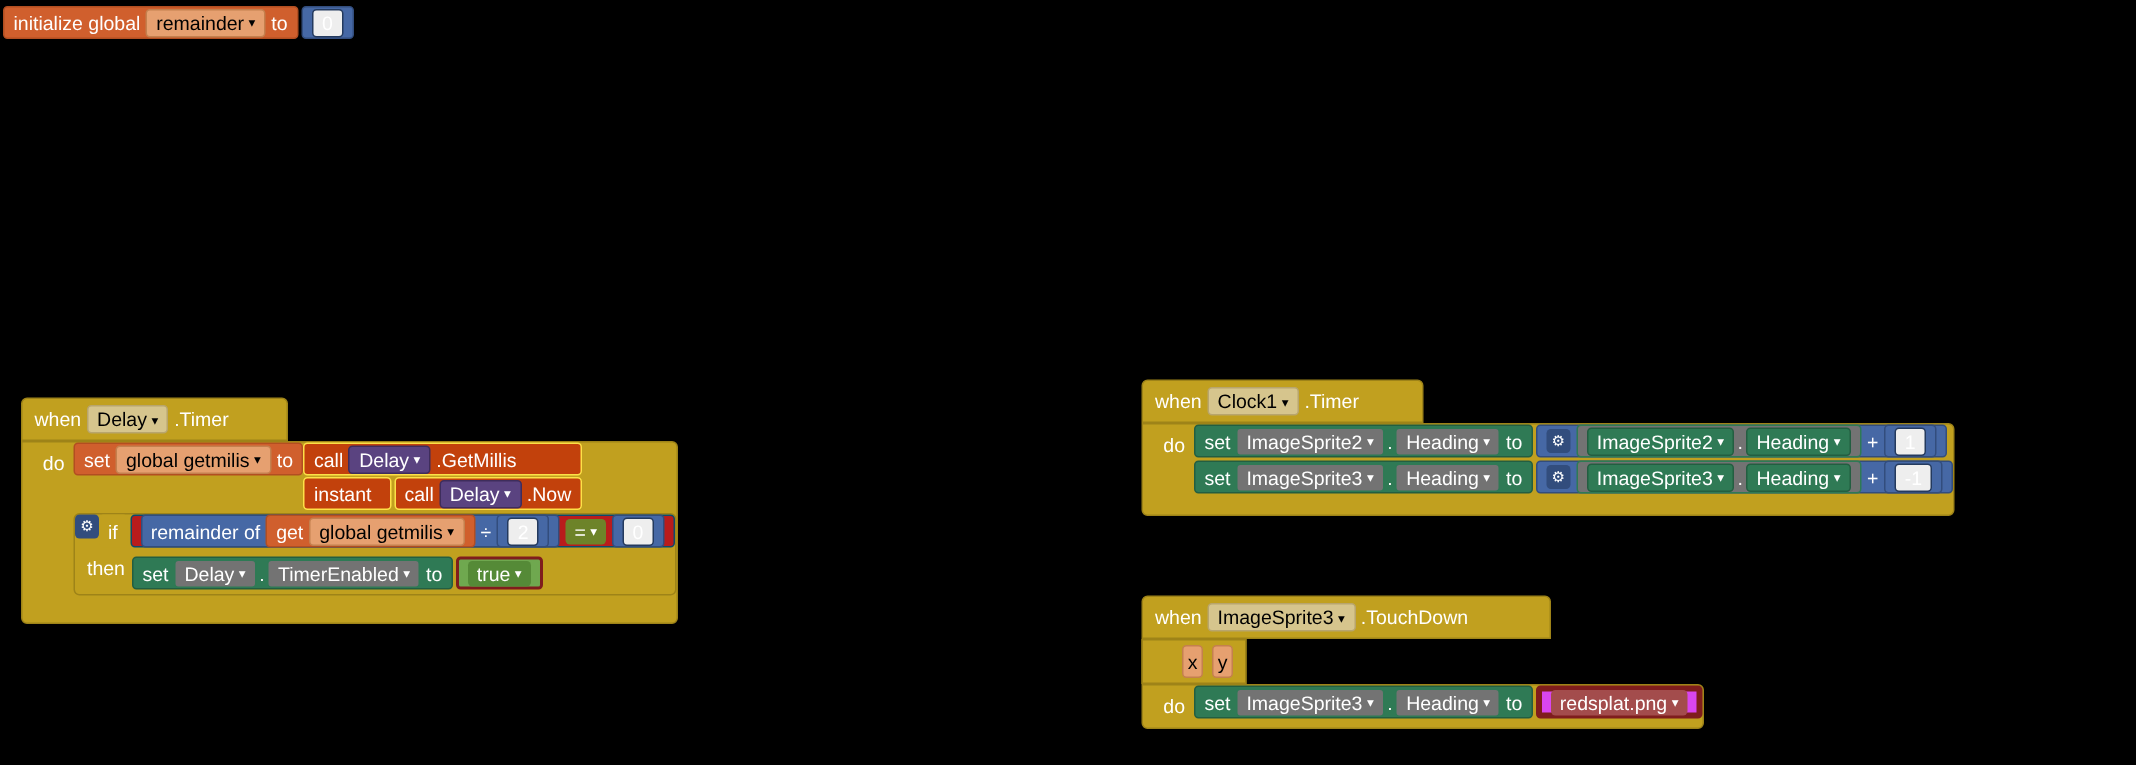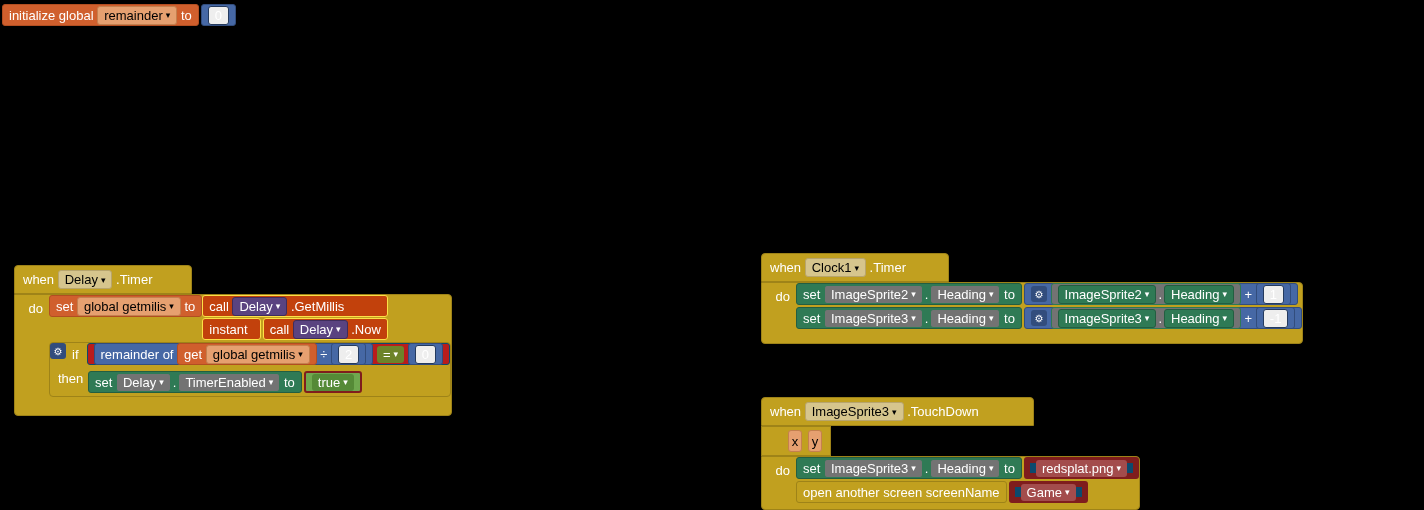--- a/index.html
+++ b/index.html
@@ -12,21 +12,21 @@
 .mustard{background:#c1a01f;border:1px solid #9e8318}
 .beige{background:#d6c58d;color:#000;border:1px solid #b8a56d}
 .purple{background:#c2410c;border:1px solid #fde047}
 .purple-dk{background:#5a4380;border:1px solid #3e2d5c}
 .green{background:#737373;border:1px solid #2e7a55}
 .green-dk{background:#2f7a55;border:1px solid #235e41}
 .green-br{background:#6fa84f;border:2px solid #7f1d1d}
 .green-ol{background:#b91c1c;border:1px solid #0c4a6e}
 .blue{background:#4668a5;border:1px solid #324d7d}
 .blue-dk{background:#324d7d;border:1px solid #243a5e}
-.red{background:#0c4a6e;border:6px solid #7f1d1d}
+.red{background:#d946ef;border:4px solid #7f1d1d}
 .num{padding:1px 6px;border-radius:3px;background:#eee;color:#000;display:inline-block}
 .dd{padding:1px 6px;border-radius:3px;display:inline-flex;align-items:center}
 .dd::after{content:"▾";font-size:9px;margin-left:3px}
 .gear{width:16px;height:16px;border-radius:3px;background:#324d7d;display:inline-flex;align-items:center;justify-content:center;font-size:10px}
 .do-col{width:28px;text-align:right;padding-right:6px;color:#fff;align-self:flex-start;padding-top:6px}
 .cblock{display:flex;flex-direction:column;gap:3px;padding:5px 6px 5px 0;border-radius:4px}
 .hdr{padding:4px 8px;border-radius:4px 4px 0 0;display:flex;align-items:center}
 .body{display:flex}
 .stk{display:flex;flex-direction:column;gap:2px}
 .tight{gap:1px}
@@ -192,21 +192,15 @@
           <span>set</span>&nbsp;
           <span class="dd green" style="color:#fff">ImageSprite3</span>
           <span style="padding:0 2px">.</span>
           <span class="dd green" style="color:#fff">Heading</span>&nbsp;
           <span>to</span>
         </span>
         <span class="seg red">
             <span class="dd" style="background:#a34c4c;color:#fff">redsplat.png</span>
           </span>
       </div>
-      <div class="row">
-        <span class="seg mustard" style="border:1px solid #9e8318">open another screen  screenName</span>
-        <span class="seg red">
-            <span class="dd" style="background:#a34c4c;color:#fff">Game</span>
-          </span>
-      </div>
     </div>
   </div>
 </div>
 
 </body></html>

